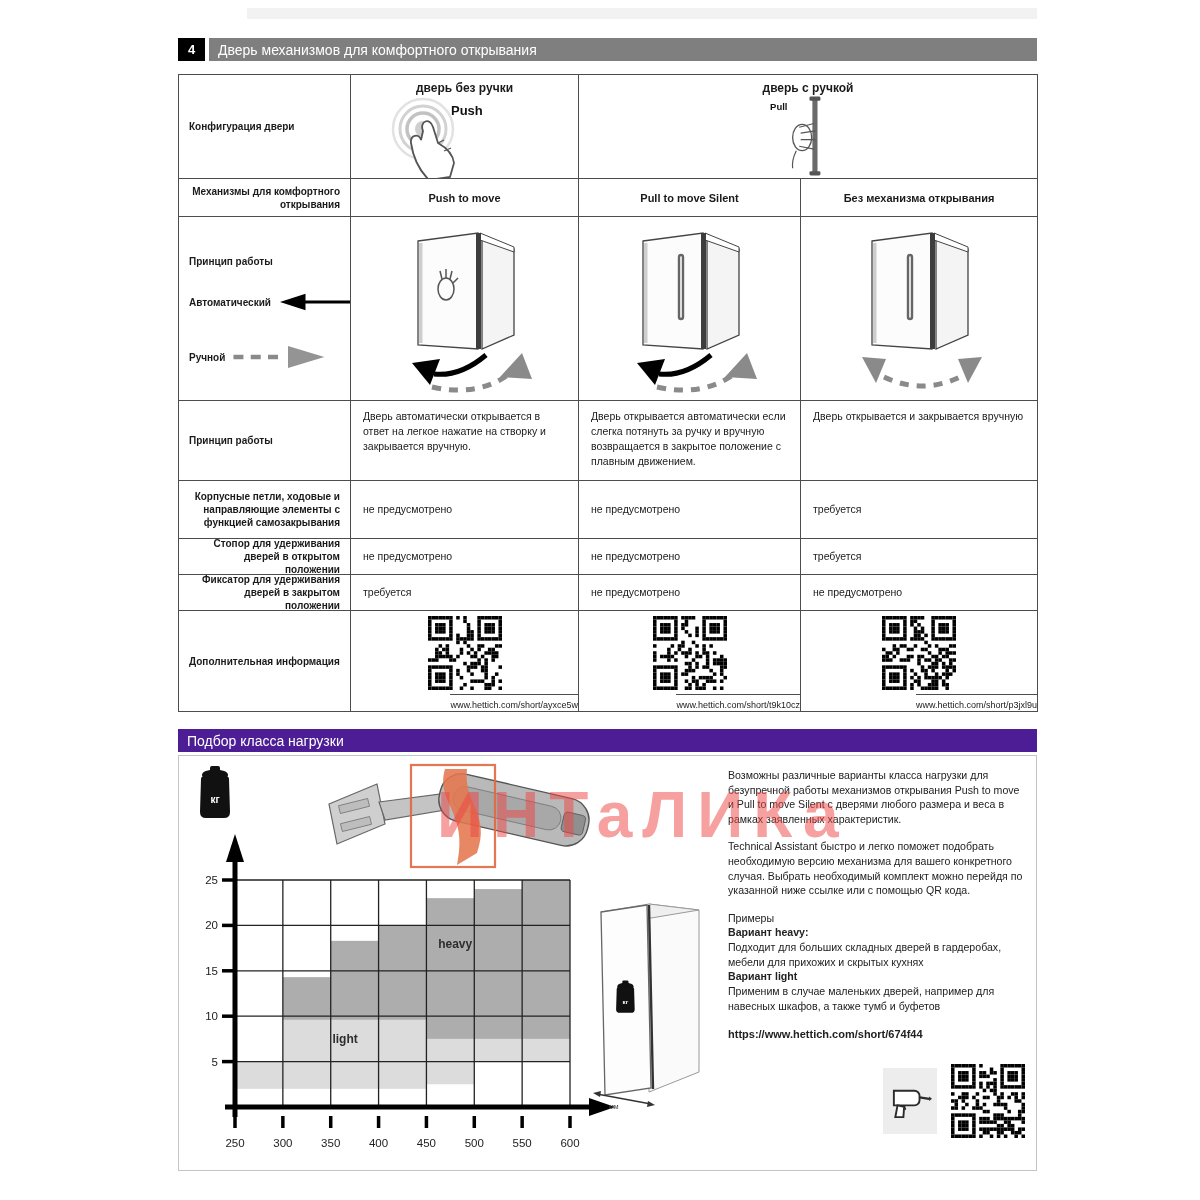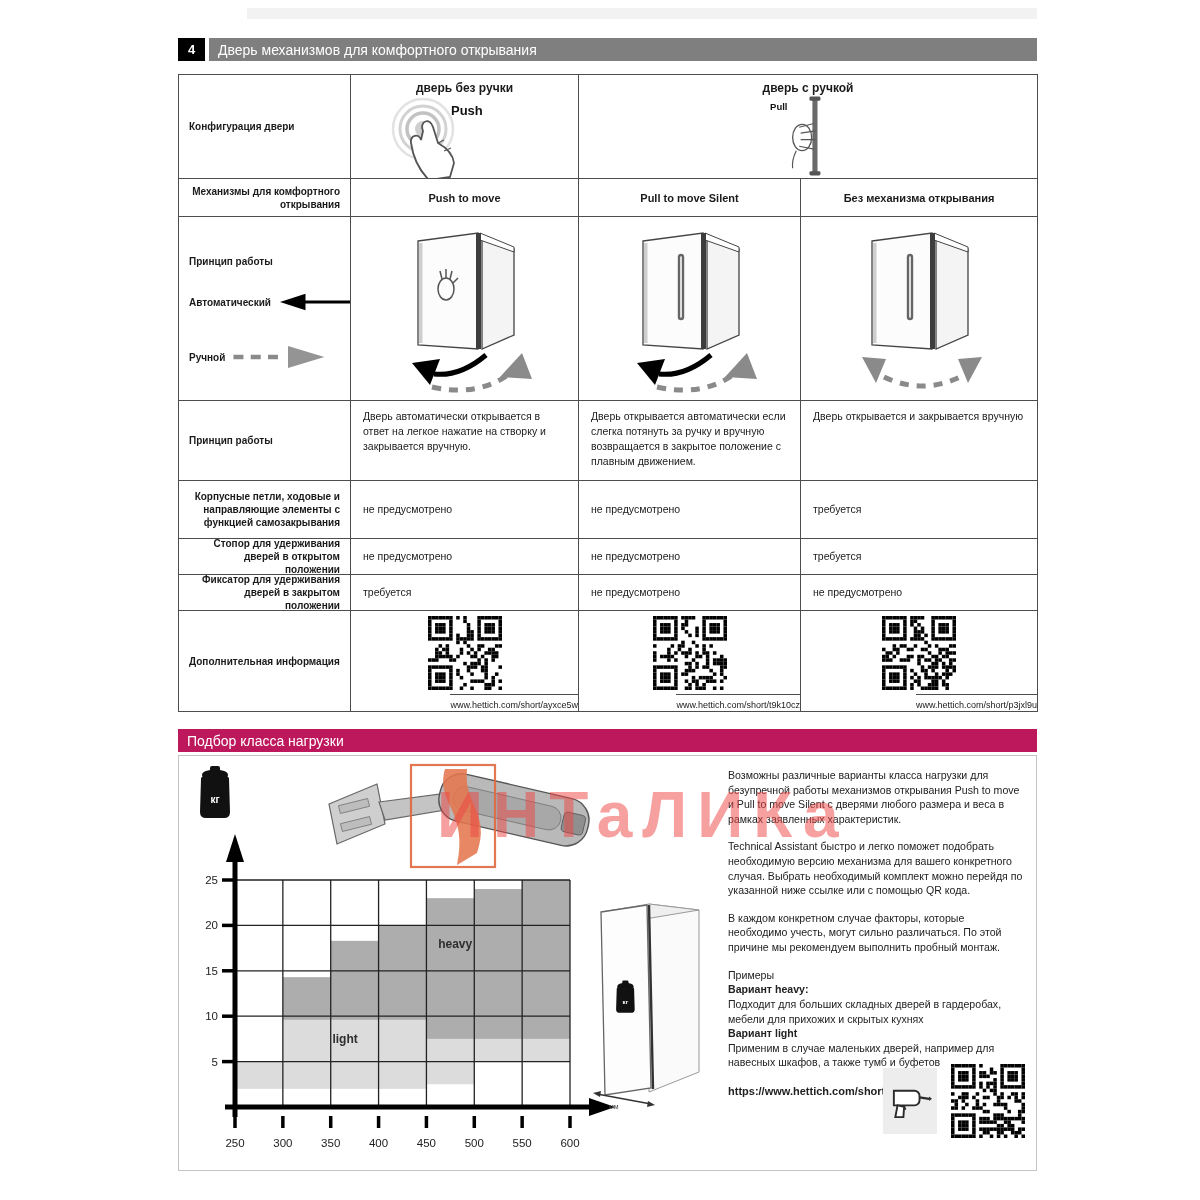--- a/index.html
+++ b/index.html
@@ -4,21 +4,21 @@
 <style>
   html,body{margin:0;padding:0;background:#fff;}
   body{font-family:"Liberation Sans",sans-serif;color:#1a1a1a;}
   .page{position:relative;width:1200px;height:1200px;background:#fff;overflow:hidden;}
   .topstrip{position:absolute;left:247px;top:8px;width:790px;height:11px;background:#f2f2f2;}
 
   
   .h1bar{position:absolute;left:178px;top:38px;width:859px;height:23px;display:flex;}
   .h1bar .badge{width:27px;background:#000;color:#fff;font-weight:bold;display:flex;align-items:center;justify-content:center;font-size:13px;}
   .h1bar .bar{flex:1;background:#7f7f7f;color:#fff;margin-left:4px;display:flex;align-items:center;padding-left:9px;font-size:14px;}
-  .h2bar{position:absolute;left:178px;top:729px;width:859px;height:23px;background:#be185d;color:#fff;font-size:14px;display:flex;align-items:center;padding-left:9px;box-sizing:border-box;}
+  .h2bar{position:absolute;left:178px;top:729px;width:859px;height:23px;background:#4c1d95;color:#fff;font-size:14px;display:flex;align-items:center;padding-left:9px;box-sizing:border-box;}
 
   
   .tbl{position:absolute;left:178px;top:74px;width:860px;border:1px solid #4d4d4d;box-sizing:border-box;}
   .trow{display:grid;grid-template-columns:172px 228px 222px 236px;border-bottom:1px solid #4d4d4d;box-sizing:border-box;}
   .trow.merged{grid-template-columns:172px 228px 458px;}
   .trow:last-child{border-bottom:none;}
   .tcell{border-right:1px solid #4d4d4d;box-sizing:border-box;position:relative;overflow:hidden;}
   .trow .tcell:last-child{border-right:none;}
   .lblcell{padding:7px 10px;font-size:10px;font-weight:bold;line-height:1.3;}
   .valcell{padding:8px 12px;font-size:10.5px;line-height:1.42;}
@@ -929,21 +929,20 @@
       </g>
       <line x1="10" y1="198" x2="64" y2="208" stroke="#333" stroke-width="1.4"></line>
       <polygon points="6,197 14,195 13,201" fill="#333"></polygon>
       <polygon points="68,209 60,211 61,205" fill="#333"></polygon>
       <text x="22" y="213" font-size="7" fill="#444">мм</text>
     </svg>
 
     <div class="s2text">
       <p class="para">Возможны различные варианты класса нагрузки для безупречной работы механизмов открывания Push to move и Pull to move Silent с дверями любого размера и веса в рамках заявленных характеристик.</p>
       <p class="para">Technical Assistant быстро и легко поможет подобрать необходимую версию механизма для вашего конкретного случая. Выбрать необходимый комплект можно перейдя по указанной ниже ссылке или с помощью QR кода.</p>
-      <p class="para">В каждом конкретном случае факторы, которые необходимо учесть, могут сильно различаться. По этой причине мы рекомендуем выполнить пробный монтаж.</p>
       <div class="ex-title">Примеры</div>
       <div class="ex-b">Вариант heavy:</div>
       <div class="ex-t">Подходит для больших складных дверей в гардеробах, мебели для прихожих и скрытых кухнях</div>
       <div class="ex-b">Вариант light</div>
       <div class="ex-t">Применим в случае маленьких дверей, например для навесных шкафов, а также тумб и буфетов</div>
       <div class="link">https://www.hettich.com/short/674f44</div>
     </div>
 
     <div class="drillbox">
       <svg width="44" height="50" viewBox="0 0 60 64">

